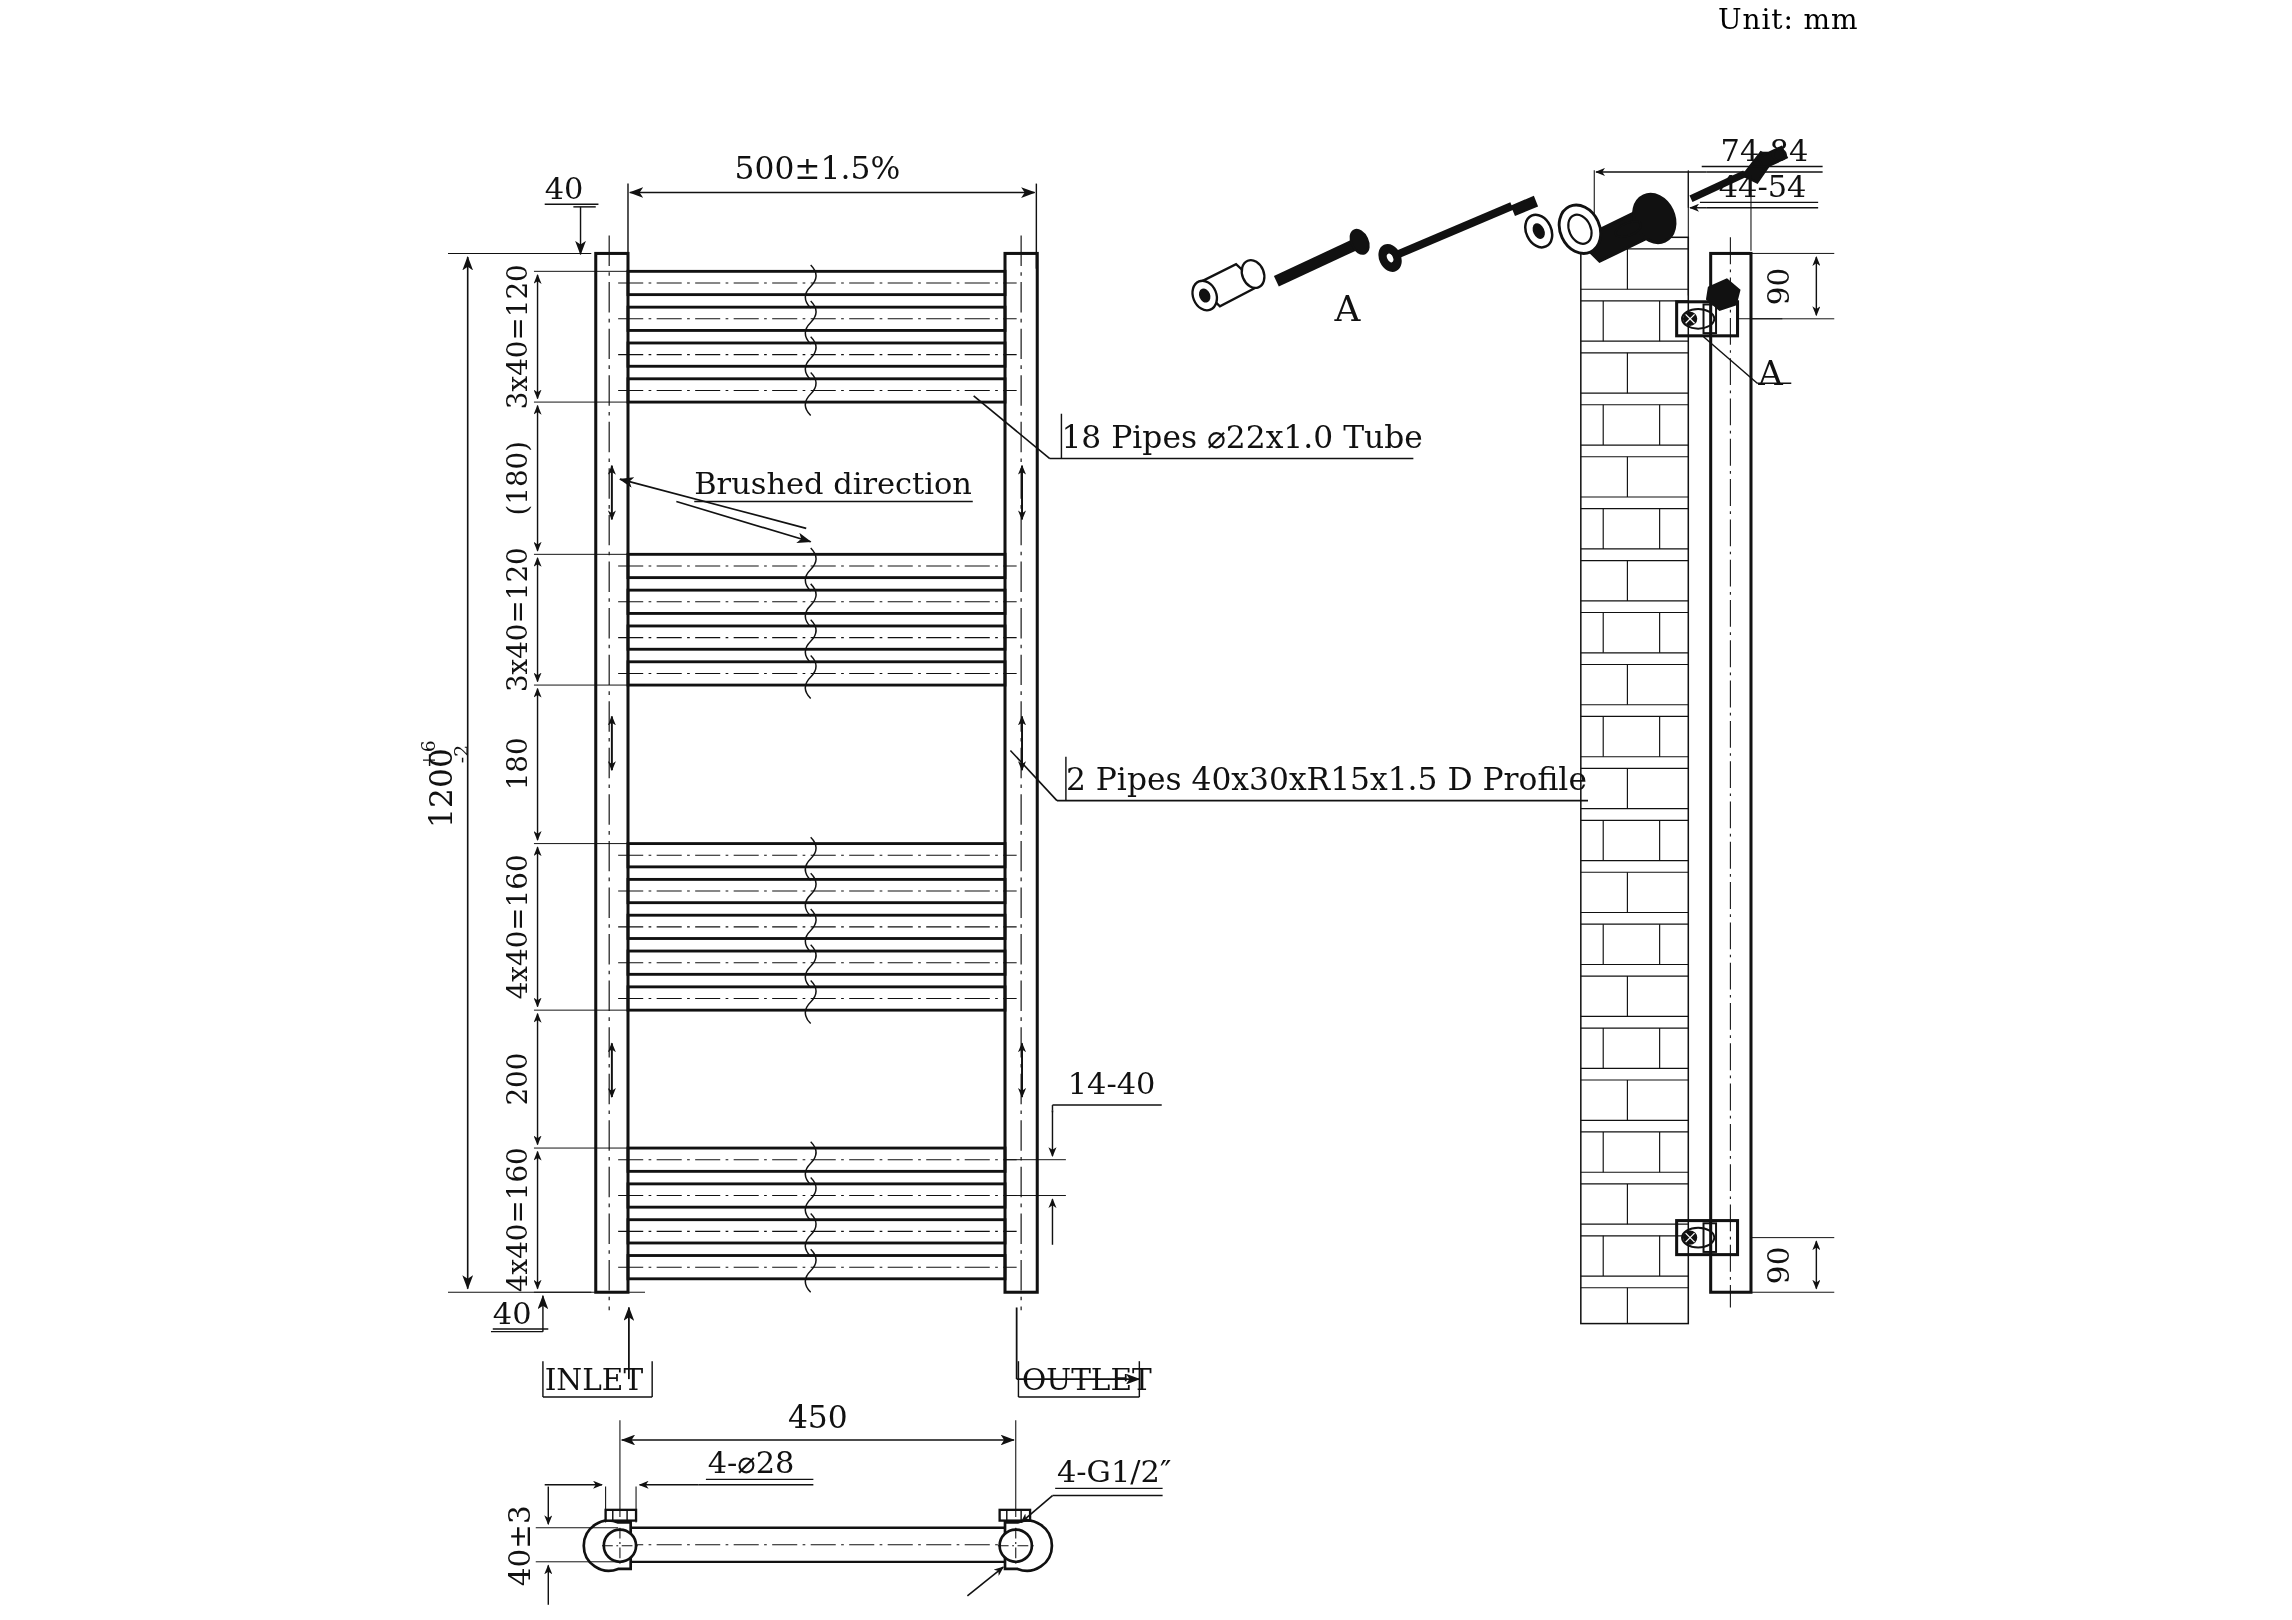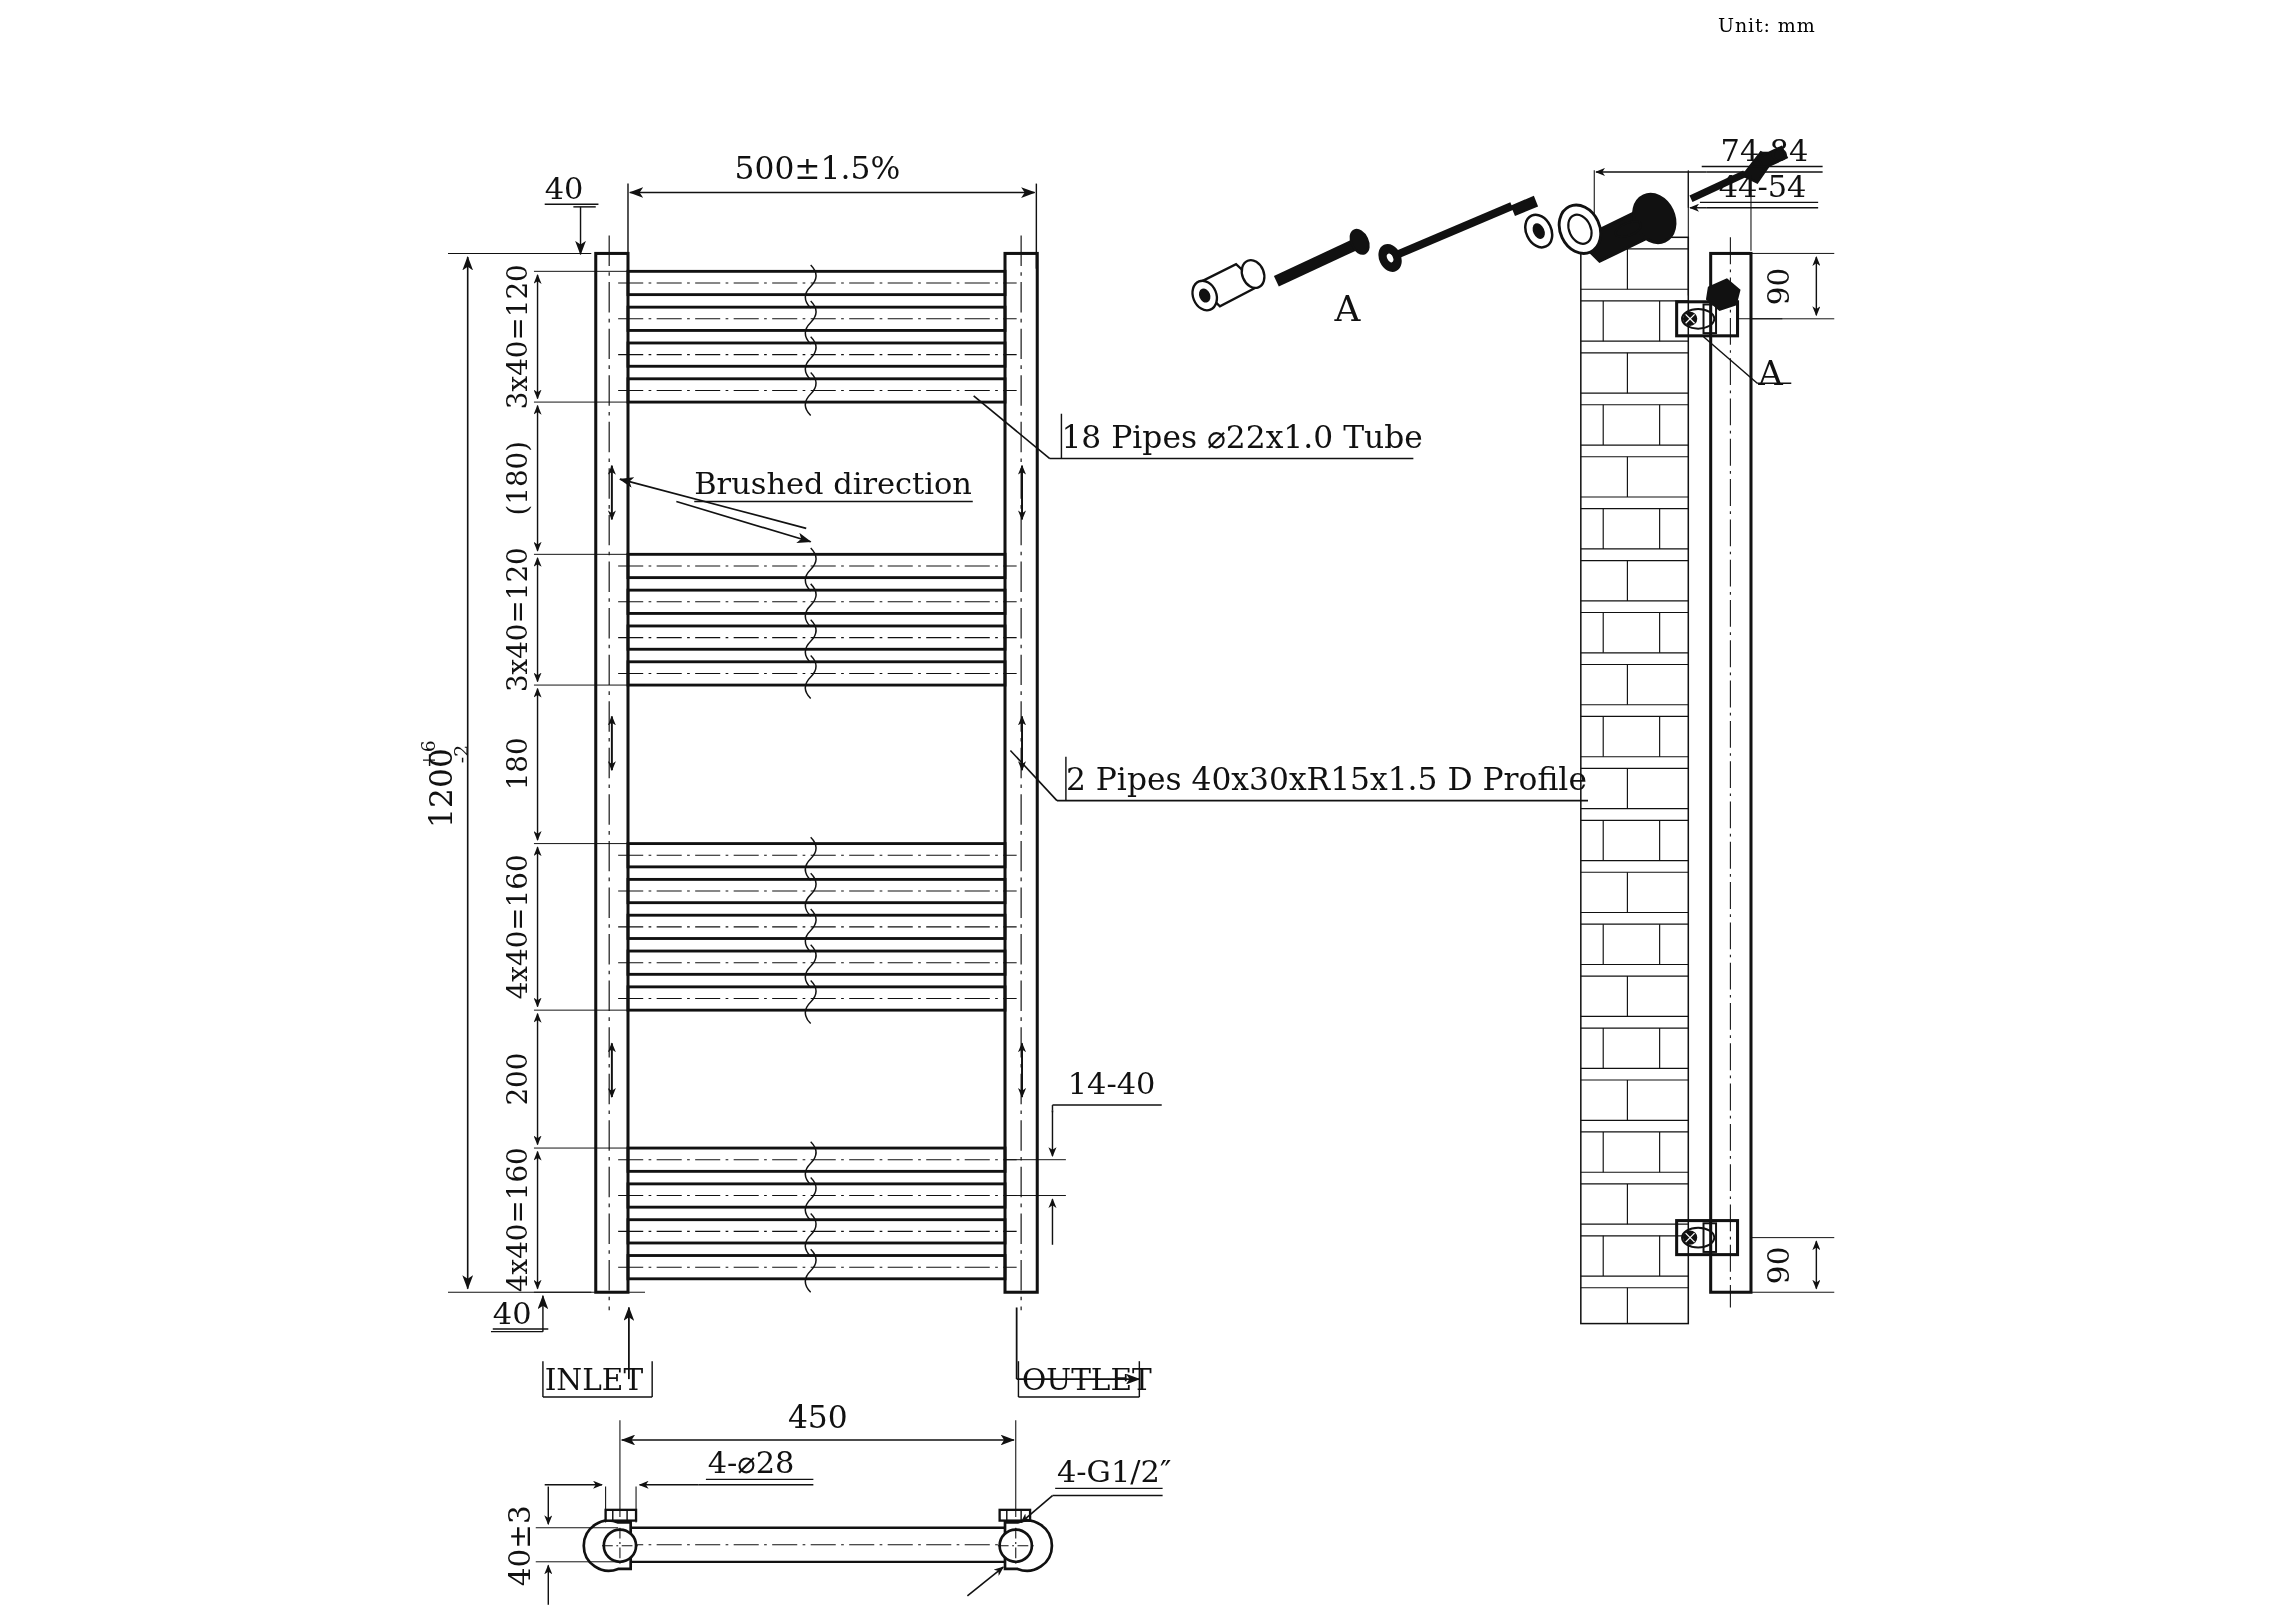--- a/index.html
+++ b/index.html
@@ -7,21 +7,21 @@
        font-family:"DejaVu Serif","Liberation Serif",serif;color:#000;}
   #sheet{position:relative;width:2293px;height:1620px;background:#fff;}
   svg{display:block;}
   .t{font-family:"DejaVu Serif","Liberation Serif",serif;fill:#111;}
 </style>
 </head>
 <body>
 
 <div id="sheet">
 
-  <div style="position:absolute;left:1718px;top:14px;font-size:19px;letter-spacing:0.9px;">Unit: mm</div>
+  <div style="position:absolute;left:1718px;top:3px;font-size:28px;letter-spacing:0.9px;">Unit: mm</div>
 
   <svg width="2293" height="1620" viewBox="0 0 2560 1809">
 
     <defs>
       <marker id="ah" markerWidth="16" markerHeight="12" refX="15" refY="6" orient="auto" markerUnits="userSpaceOnUse">
         <path d="M0,0 L16,6 L0,12 L4,6 Z" fill="#111"></path>
       </marker>
       <marker id="ah2" markerWidth="16" markerHeight="12" refX="1" refY="6" orient="auto" markerUnits="userSpaceOnUse">
         <path d="M16,0 L0,6 L16,12 L12,6 Z" fill="#111"></path>
       </marker>

